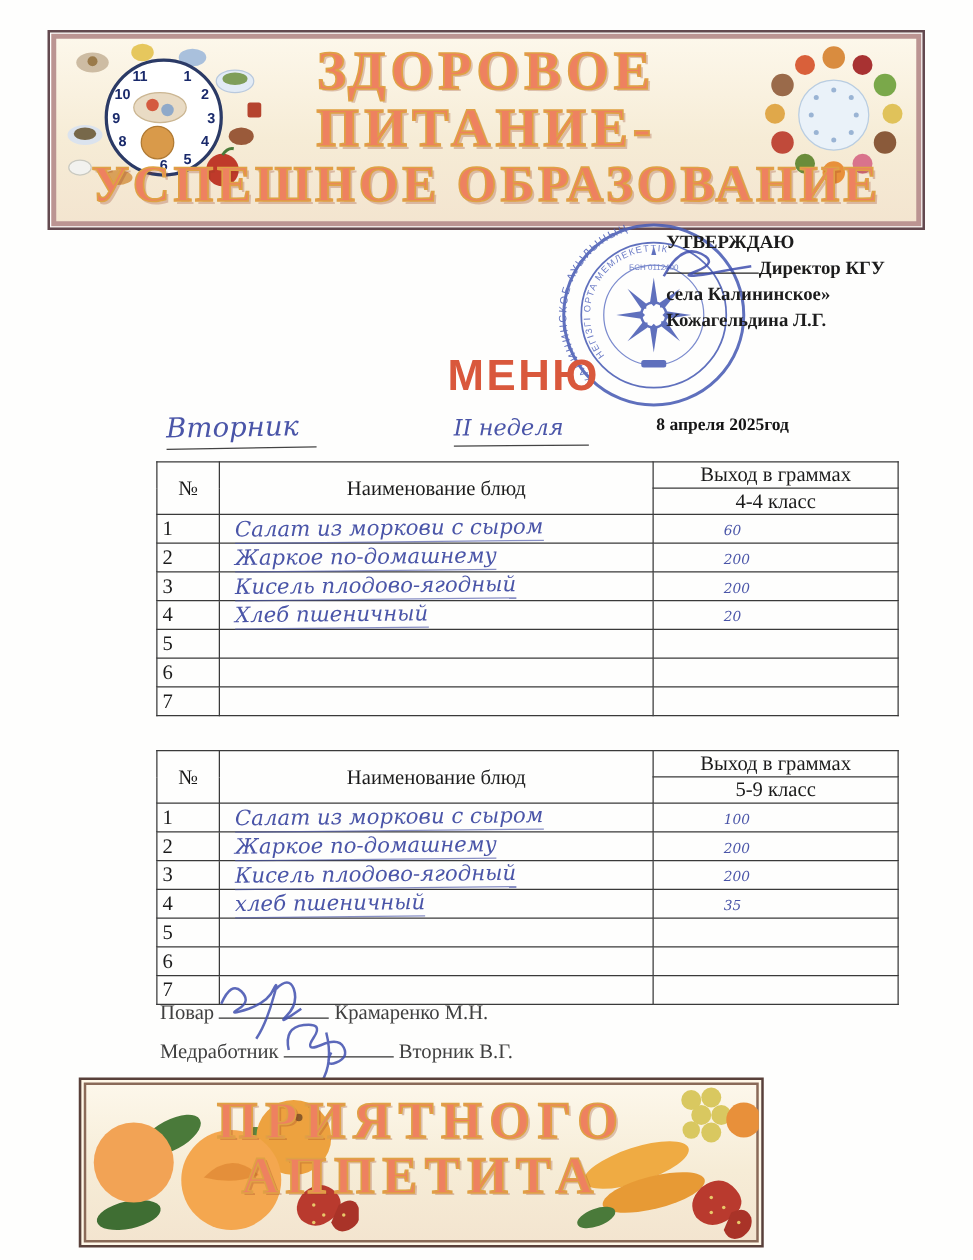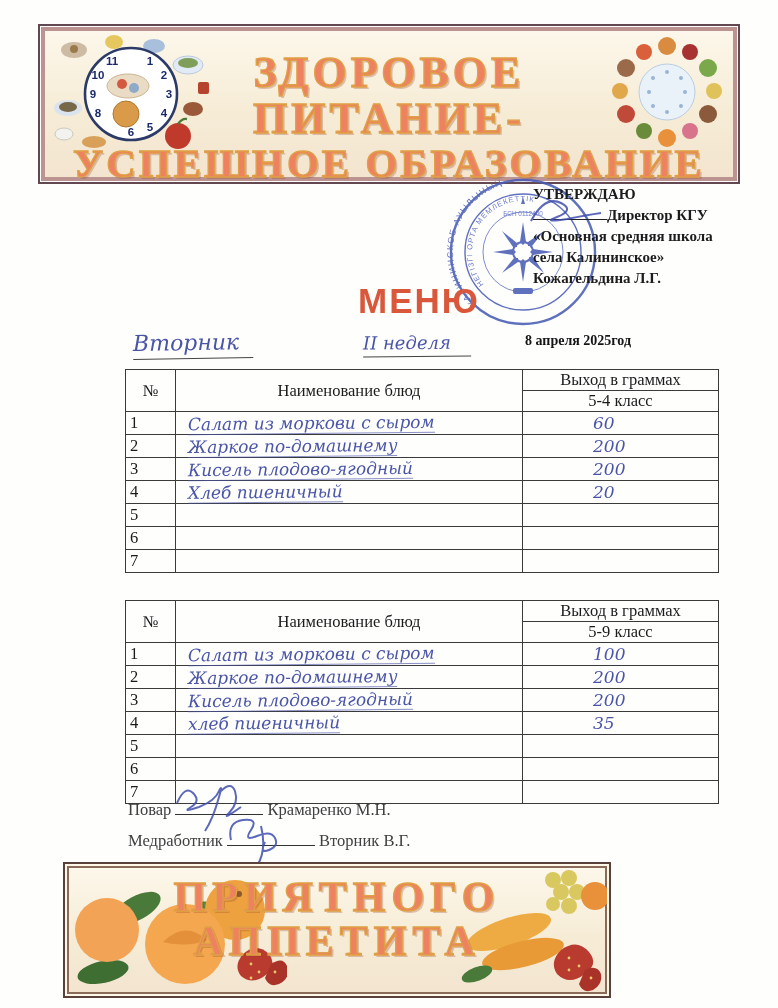--- a/index.html
+++ b/index.html
@@ -21,21 +21,21 @@
     border-color:#59403a;box-shadow:inset 0 0 0 2px #fff8e8, inset 0 0 0 4px #8a6a58;}
   .banner-word{
     font-family:"Liberation Serif", serif;font-weight:bold;
     color:#ee8160;
     -webkit-text-stroke:1.3px #dfa145;
     text-shadow:2px 2px 0 rgba(150,60,35,.28);
     letter-spacing:4px;line-height:1.04;text-align:center;
   }
   .bt-line1,.bt-line2{font-size:44px;}
   .bt-line3{font-size:41px;letter-spacing:3px;}
-  .banner-top .txt{position:absolute;left:0;right:0;top:24px;}
+  .banner-top .txt{position:absolute;left:0;right:0;top:8px;}
   .banner-bottom .txt{position:absolute;left:0;right:0;top:12px;}
   .bb-line{font-size:42px;letter-spacing:6px;}
   .decor{position:absolute;}
   
   .approval{position:absolute;left:533px;top:184px;width:230px;
     font-weight:bold;font-size:15px;line-height:21px;color:#1c1c1c;}
   .approval .sig-line{display:inline-block;width:74px;border-bottom:1.4px solid #222;height:12px;}
   .stamp{position:absolute;left:443px;top:172px;width:160px;height:160px;opacity:.88;}
   .menu-title{
     position:absolute;left:358px;top:281px;
@@ -65,21 +65,21 @@
   table.menu td{height:23px;vertical-align:middle;}
   td.num{font-family:"Liberation Sans", sans-serif;font-size:15px;padding-left:9px;}
   td.dish span{
     font-family:"DejaVu Serif", serif;font-style:italic;color:#4a55a8;
     font-size:17px;border-bottom:1px solid rgba(74,85,168,.65);
     display:inline-block;transform:rotate(-0.6deg);margin-left:8px;white-space:nowrap;
   }
   td.dish span:empty{border-bottom:none;}
   td.grams span{
     font-family:"DejaVu Serif", serif;font-style:italic;color:#4a55a8;
-    font-size:17px;display:inline-block;margin-left:66px;
+    font-size:11px;display:inline-block;margin-left:52px;
   }
   
   .sig-row{position:absolute;left:128px;font-size:16.5px;color:#404040;}
   .sig-row .uline{display:inline-block;width:88px;border-bottom:1.3px solid #333;height:13px;position:relative;}
   .sig-row svg{position:absolute;left:-6px;top:-26px;overflow:visible;}
   .sig-cook{top:800px;} .sig-med{top:831px;}
 </style>
 </head>
 <body>
 
@@ -182,21 +182,20 @@
 </svg>
 
 <div class="approval">
   <div>УТВЕРЖДАЮ</div>
   <div style="position:relative;">
     <span class="sig-line"></span><span>Директор КГУ</span>
     <svg width="90" height="40" viewBox="0 0 90 40" style="position:absolute;left:-8px;top:-14px;overflow:visible;">
       <path d="M6 30 q14 -26 30 -18 q14 7 -4 14 q-16 6 10 2 q20 -4 34 -6" fill="none" stroke="#3f4fae" stroke-width="2" opacity=".85"></path>
     </svg>
   </div>
-  <div>«Основная средняя школа</div>
   <div>села Калининское»</div>
   <div>Кожагельдина Л.Г.</div>
 </div>
 
 <div class="menu-title">МЕНЮ</div>
 
 <div class="hand meta-day">Вторник</div>
 <div class="hand meta-week">II неделя</div>
 <div class="meta-date">8 апреля 2025год</div>
 
@@ -206,21 +205,21 @@
       <col class="c-dish">
       <col class="c-gr">
     </colgroup>
   <tbody>
       <tr>
     <th rowspan="2">№</th>
     <th rowspan="2">Наименование блюд</th>
     <th>Выход в граммах</th>
   </tr>
   <tr>
-        <th>5-4 класс</th>
+        <th>4-4 класс</th>
       </tr>
   <tr>
     <td class="num">1</td>
     <td class="dish"><span>Салат из моркови с сыром</span></td>
     <td class="grams"><span>60</span></td>
   </tr>
   <tr>
     <td class="num">2</td>
     <td class="dish"><span>Жаркое по-домашнему</span></td>
     <td class="grams"><span>200</span></td>

